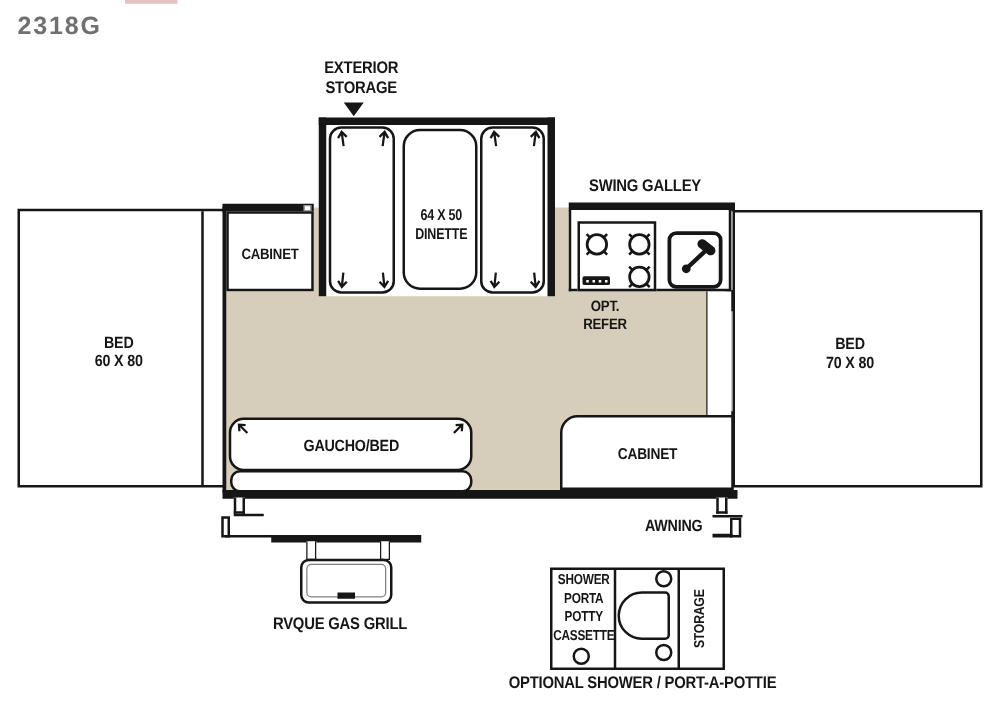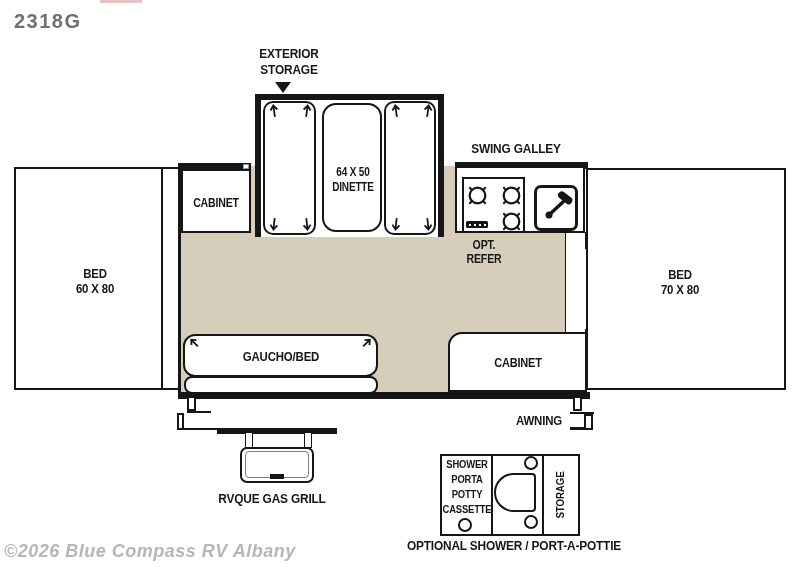--- a/index.html
+++ b/index.html
@@ -209,15 +209,14 @@
     <span>POTTY</span>
     <span>CASSETTE</span>
   </div>
   <div class="abs" style="left:458px;top:518px;width:14px;height:14px;border:2.5px solid var(--line);border-radius:50%;background:#fff;box-sizing:border-box;"></div>
   <div class="abs" style="left:524px;top:455.5px;width:14px;height:14px;border:2.5px solid var(--line);border-radius:50%;background:#fff;box-sizing:border-box;"></div>
   <div class="abs" style="left:524px;top:515px;width:14px;height:14px;border:2.5px solid var(--line);border-radius:50%;background:#fff;box-sizing:border-box;"></div>
   <div class="abs" style="left:494px;top:473px;width:42px;height:39px;border:2.5px solid var(--line);box-sizing:border-box;background:#fff;border-radius:20px 4px 4px 20px;"></div>
   <div class="lbl" style="left:561px;top:495px;font-size:11.5px;transform:translate(-50%,-50%) rotate(-90deg) scaleX(0.85);transform-origin:center center;">STORAGE</div>
   <div class="lbl" style="left:514px;top:538px;font-size:13.5px;">OPTIONAL SHOWER / PORT-A-POTTIE</div>
 
-  <div class="abs" style="left:4px;top:541px;font-size:18px;font-weight:700;font-style:italic;color:var(--wm);letter-spacing:0.5px;">©2026 Blue Compass RV Albany</div>
 
 </div>
 
 </body></html>

